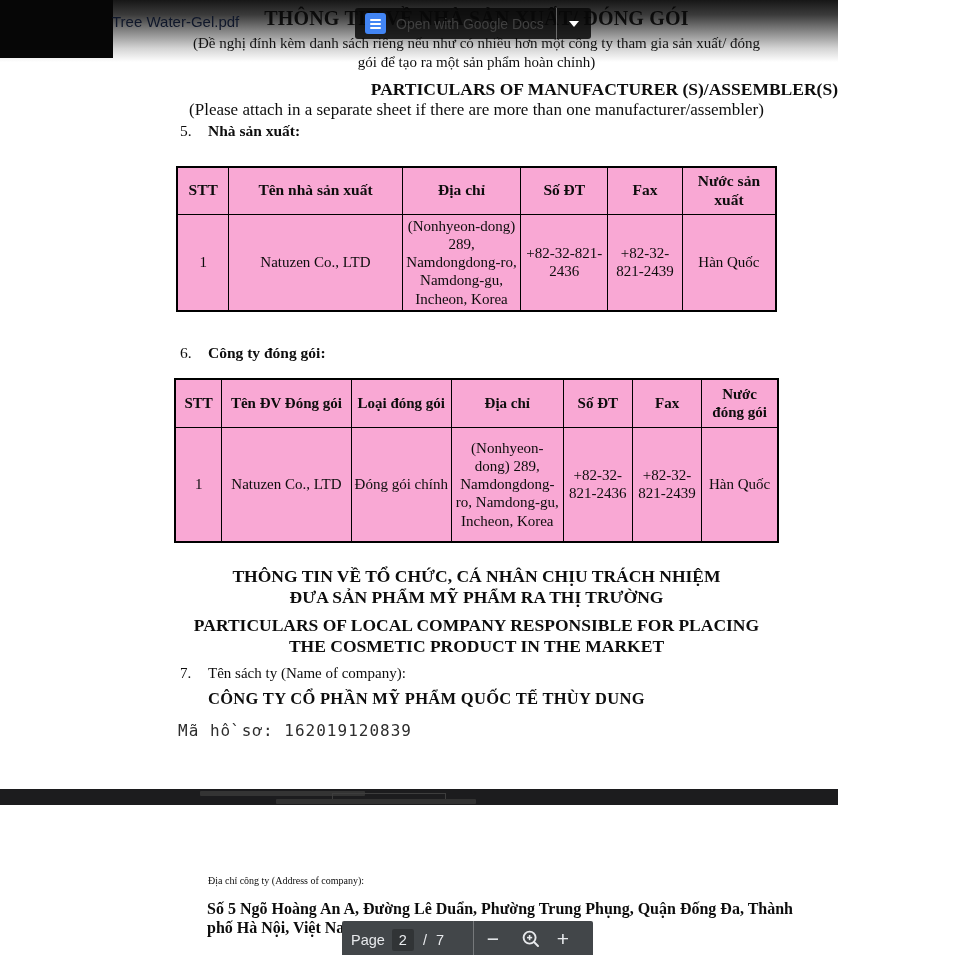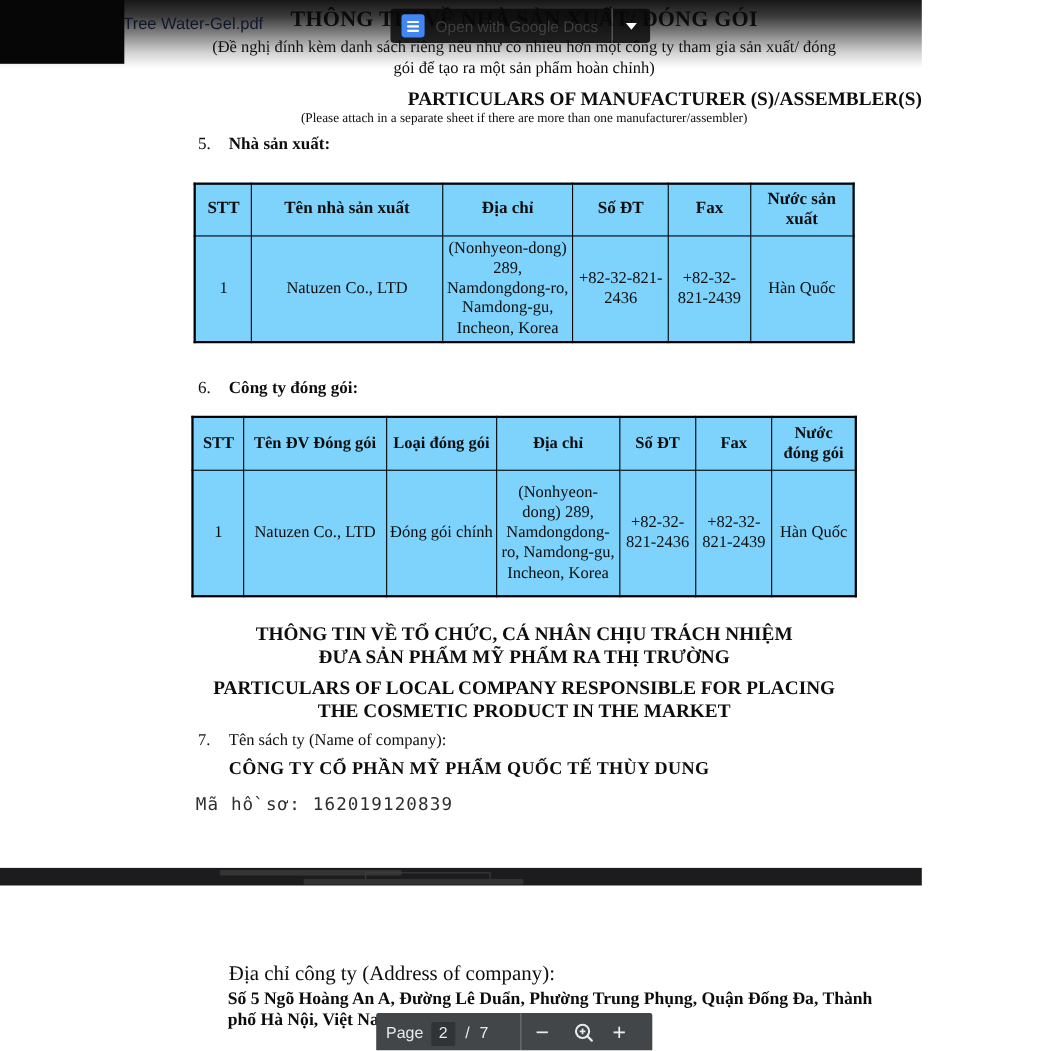--- a/index.html
+++ b/index.html
@@ -5,28 +5,28 @@
   html,body{margin:0;padding:0;background:#fff;}
   #screen{position:relative;width:955px;height:955px;background:#fff;overflow:hidden;
           font-family:"Liberation Serif","DejaVu Serif",serif;color:#0d0d0d;}
 
   
   .abs{position:absolute;}
   .center-col{left:115px;width:723px;text-align:center;}
   .h-vi{top:7px;font-size:20px;font-weight:bold;letter-spacing:.2px;z-index:1;}
   .sub-vi{top:34px;font-size:15px;line-height:18.5px;z-index:1;}
   .h-en{top:79px;font-size:17.5px;font-weight:bold;z-index:1;text-align:right;}
-  .sub-en{top:100px;font-size:12px;z-index:1;}
+  .sub-en{top:100px;font-size:17px;z-index:1;}
   .sec{left:180px;font-size:15.5px;z-index:1;}
   .sec .num{display:inline-block;width:28px;}
   .sec .lbl-b{font-weight:bold;}
   .sec5{top:122px;}
   .sec6{top:344px;}
   .sec7{top:665px;font-size:15px;}
-  table{border-collapse:collapse;background:#7dd3fc;z-index:1;}
+  table{border-collapse:collapse;background:#f9a8d4;z-index:1;}
   table,th,td{border:1px solid #000;}
   table{border-width:2px;}
   th,td{font-size:15px;text-align:center;vertical-align:middle;padding:2px 3px;line-height:1.22;}
   th{font-weight:bold;font-size:15.5px;}
   .t1{left:176px;top:166px;width:601px;}
   .t1 thead tr{height:47px;} .t1 tbody tr{height:96px;}
   .t2{left:174px;top:378px;width:605px;}
   .t2 thead tr{height:48px;} .t2 tbody tr{height:115px;}
   .t2 th{font-size:15px;}
   .nowrap{white-space:nowrap;}
@@ -36,21 +36,21 @@
   .dossier{left:178px;top:721px;font-family:"DejaVu Sans Mono","Liberation Mono",monospace;
            font-size:16px;letter-spacing:1px;color:#2e2e2e;z-index:1;}
 
   
   .gapbar{left:0;top:789px;width:838px;height:16px;background:#1c1c1e;z-index:2;}
   .ghost1{position:absolute;left:200px;top:2px;width:165px;height:5px;background:#343434;border-radius:1px;}
   .ghost2{position:absolute;left:332px;top:4px;width:112px;height:8px;border:1px solid #3d3d3d;}
   .ghost3{position:absolute;left:276px;top:10px;width:200px;height:5px;background:#323232;border-radius:1px;}
 
   
-  .addr-label{left:208px;top:875px;font-size:19px;z-index:1;}
+  .addr-label{left:208px;top:875px;font-size:10px;z-index:1;}
   .addr-val{left:207px;top:900px;font-size:16px;font-weight:bold;line-height:18.5px;z-index:1;}
 
   
   .grad{left:0;top:0;width:838px;height:62px;z-index:5;pointer-events:none;
         background:linear-gradient(to bottom,rgba(5,5,5,.93) 0%,rgba(10,10,10,.8) 24%,
                    rgba(20,20,20,.52) 50%,rgba(40,40,40,.2) 78%,rgba(60,60,60,0) 100%);}
   .blackpanel{left:0;top:0;width:113px;height:58px;background:#060606;z-index:6;}
   .filename{left:112px;top:13px;z-index:8;color:#0f172a;font-family:"Liberation Sans",sans-serif;
             font-size:15px;white-space:nowrap;}
   .open-btn{left:355px;top:8px;height:31px;z-index:7;display:inline-flex;align-items:center;

